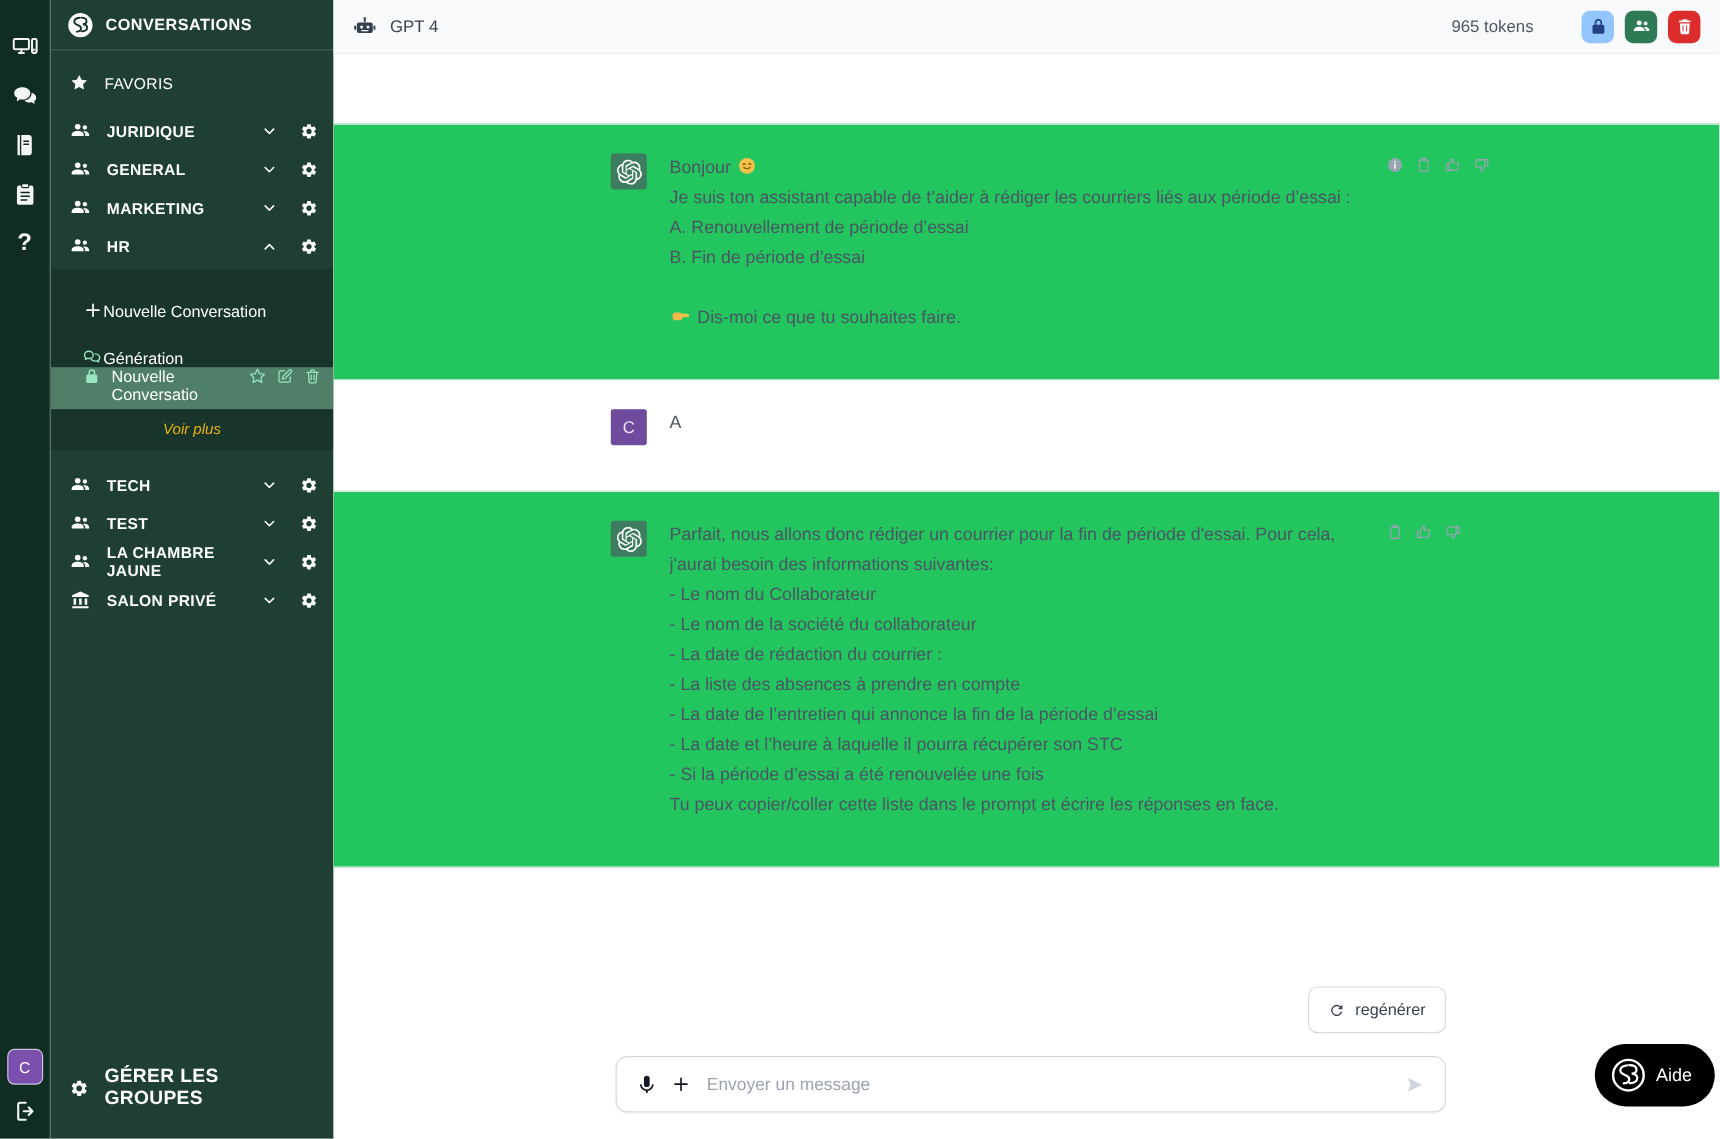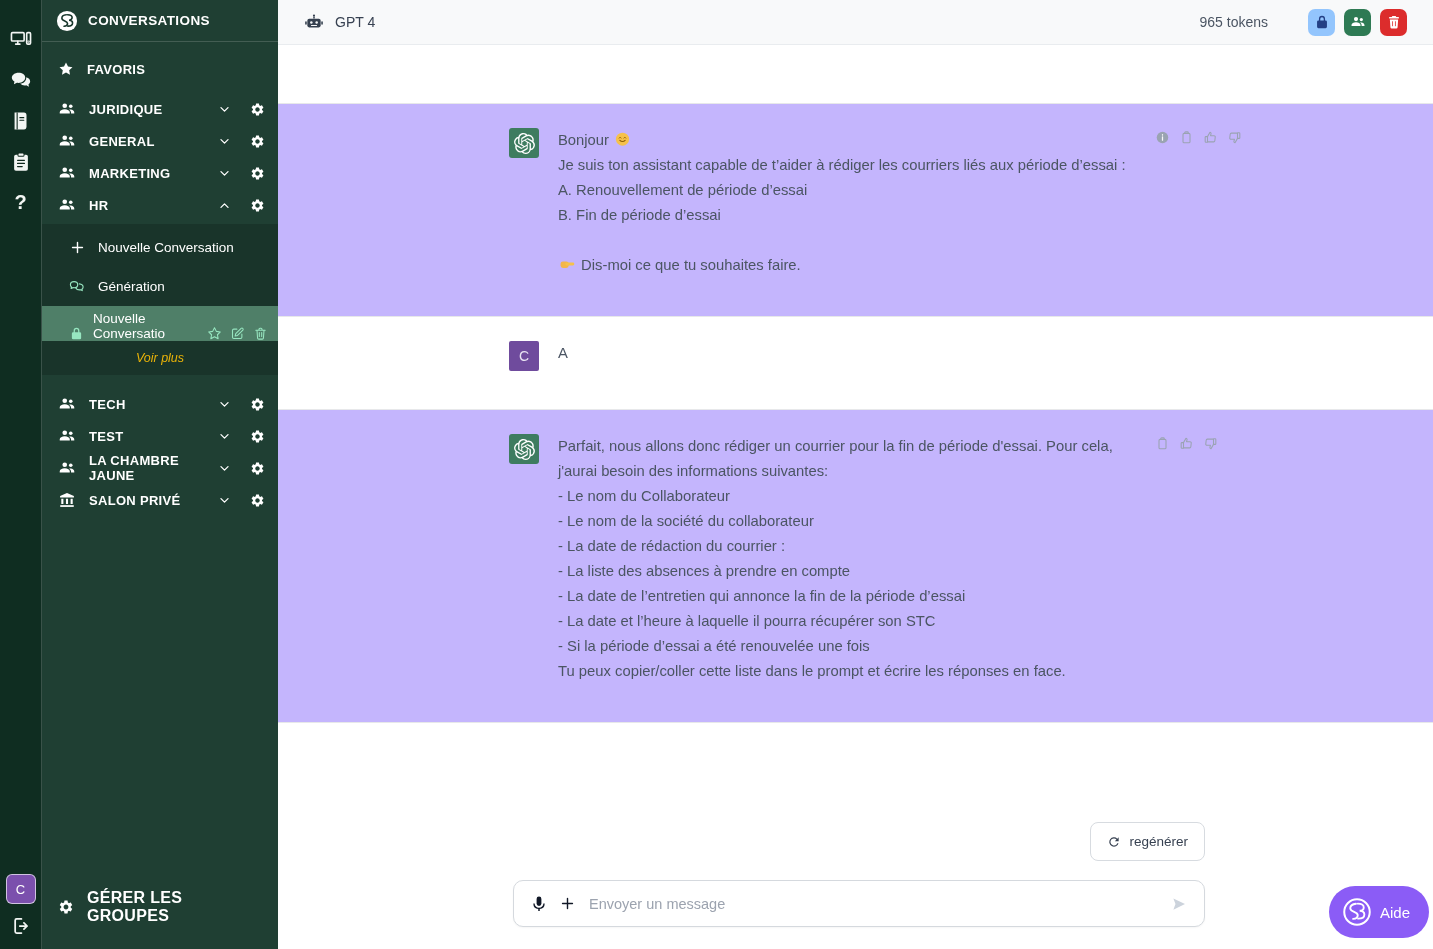--- a/index.html
+++ b/index.html
@@ -19,62 +19,62 @@
   .rail-bottom .ic{width:20px;height:20px}
 
   
   .sidebar{width:236px;background:#1f3f33;color:#fff;display:flex;flex-direction:column;box-sizing:border-box}
   .side-header{height:41px;flex:none;display:flex;align-items:center;gap:10px;padding-left:14px;
                border-bottom:1px solid rgba(255,255,255,.16)}
   .side-logo{width:22px;height:22px}
   .side-title{font-size:13.5px;font-weight:bold;letter-spacing:.4px}
   .side-scroll{flex:1;display:flex;flex-direction:column;padding-top:12px;overflow:hidden}
   .fav-row{height:30px;flex:none;display:flex;align-items:center;gap:13px;padding:0 12px 0 16px;
-           font-size:13px;font-weight:bold;letter-spacing:.3px;margin-bottom:9px;cursor:pointer}
+           font-size:13px;font-weight:normal;letter-spacing:.3px;margin-bottom:9px;cursor:pointer}
   .fav-row .ic{width:16px;height:16px}
   .group-row{height:32px;flex:none;display:flex;align-items:center;gap:13px;padding:0 13px 0 16px;
              font-size:13px;font-weight:bold;letter-spacing:.3px;cursor:pointer}
   .group-row .ic-main{width:18px;height:18px}
   .gspacer{flex:1}
   .ic-chev{width:13px;height:13px;color:#fff;cursor:pointer}
   .ic-gear{width:15px;height:15px;color:#fff;cursor:pointer;margin-left:6px}
   .hr-sub{background:rgba(0,0,0,.17);margin-top:3px;margin-bottom:13px;padding:4px 0 0 0}
-  .sub-row{height:39px;display:flex;align-items:center;gap:12px;padding:0 10px 0 27px;font-size:13.5px;cursor:pointer}
+  .sub-row{height:39px;display:flex;align-items:flex-end;padding:0 10px 0 27px;font-size:13.5px;cursor:pointer}
   .sub-row .ic{width:17px;height:17px}
   .mint{color:#97e6c0}
-  .sel-row{height:35px;background:#4f7f68;display:flex;align-items:flex-end;gap:9px;padding:0 10px 0 27px;
+  .sel-row{height:35px;background:#4f7f68;display:flex;align-items:flex-start;gap:9px;padding:0 10px 0 27px;
            font-size:13.5px;cursor:pointer}
   .sel-row .ic-lock{width:15px;height:15px}
   .sel-actions{display:flex;gap:8px;margin-left:3px}
   .sel-actions .ic{width:15px;height:15px;cursor:pointer}
   .more-row{height:34px;display:flex;align-items:center;justify-content:center;font-size:12.5px;
             font-style:italic;color:#eab308;cursor:pointer}
   .side-footer{margin-top:auto;flex:none;display:flex;align-items:center;gap:13px;padding:0 12px 24px 16px;
                font-size:16px;font-weight:bold;letter-spacing:.3px;cursor:pointer}
   .side-footer .ic{width:16px;height:16px}
 
   
   .main{flex:1;display:flex;flex-direction:column;position:relative;background:#fff;min-width:0}
   .topbar{height:45px;flex:none;background:#f8f9fa;border-bottom:1px solid #e9ecef;display:flex;
-          align-items:center;padding:0 26px;box-sizing:border-box}
+          align-items:center;padding:0 16px;box-sizing:border-box}
   .topbar .robot{width:20px;height:20px;color:#35404f;margin-right:11px}
   .model-label{font-size:14px;color:#374151}
   .top-spacer{flex:1}
   .tokens{font-size:14px;color:#4b5563;margin-right:31px}
   .tb-btn{width:27px;height:27px;border-radius:7px;border:none;display:flex;align-items:center;
           justify-content:center;cursor:pointer;margin-left:9px;padding:0}
   .tb-btn .ic{width:16px;height:16px}
   .btn-lock{background:#93c5fd;color:#233f84}
   .btn-users{background:#2e7a54;color:#fff}
   .btn-trash{background:#dc2c2c;color:#fff}
 
   .chat{flex:1;overflow:hidden}
   .chat-top-spacer{height:58px}
   .msg-row{display:flex;gap:19px;padding:24px 210px 38px 231px;position:relative;box-sizing:border-box}
-  .msg-row.assistant{background:#c4b5fd;border-top:1px solid #e7e8ea;border-bottom:1px solid #e7e8ea}
+  .msg-row.assistant{background:#22c55e;border-top:1px solid #e7e8ea;border-bottom:1px solid #e7e8ea}
   .msg-row.user{background:#fff}
   .avatar{width:30px;height:30px;border-radius:3px;flex:none;display:flex;align-items:center;justify-content:center}
   .avatar-assistant{background:#3e7c60}
   .avatar-assistant .ic{width:21px;height:21px;color:#fff}
   .avatar-user{background:#6f4b9d;border-radius:2px;color:#e8e2f2;font-size:14px}
   .msg-body{font-size:14.8px;line-height:25px;color:#4b5563;max-width:640px}
   .msg-line{min-height:25px;white-space:pre-wrap}
   .emoji{display:inline-block;width:17px;height:17px;vertical-align:-3px;margin:0 1px}
   .emoji svg{width:100%;height:100%}
   .msg-actions{position:absolute;left:877px;top:26px;display:flex;gap:9px;color:#9aa3b2}
@@ -87,22 +87,22 @@
   .regen-btn .ic{width:14px;height:14px;color:#374151}
   .input-box{position:absolute;left:235px;bottom:22px;width:692px;height:47px;background:#fff;
              border:1px solid #d5d9de;border-radius:10px;display:flex;align-items:center;gap:11px;
              padding:0 16px;box-sizing:border-box;box-shadow:0 1px 2px rgba(0,0,0,.04)}
   .input-box .ic-mic{width:18px;height:18px;color:#111827;cursor:pointer}
   .input-box .ic-plus{width:17px;height:17px;color:#111827;cursor:pointer}
   .msg-input{flex:1;border:none;outline:none;font-size:14.5px;color:#a16207;
              font-family:"Liberation Sans",sans-serif;background:transparent}
   .msg-input::placeholder{color:#9ca3af}
   .ic-send{width:18px;height:18px;color:#ccd3dc;cursor:pointer}
-  .help-btn{position:absolute;right:4px;bottom:11px;height:52px;padding:0 19px 0 13px;border:none;
-            border-radius:26px;background:#8b5cf6;color:#fff;display:flex;align-items:center;gap:8px;
+  .help-btn{position:absolute;right:4px;bottom:27px;height:52px;padding:0 19px 0 13px;border:none;
+            border-radius:26px;background:#000000;color:#fff;display:flex;align-items:center;gap:8px;
             font-size:15px;cursor:pointer;font-family:"Liberation Sans",sans-serif}
   .help-btn .ic{width:30px;height:30px}
 </style>
 </head>
 <body>
 
 <nav class="rail">
   <span class="ic">
       <svg viewBox="0 0 24 24" fill="none" stroke="currentColor" stroke-width="1.8" stroke-linecap="round">
         <rect x="1.6" y="5" width="13.8" height="9.2" rx="1.2"></rect>

